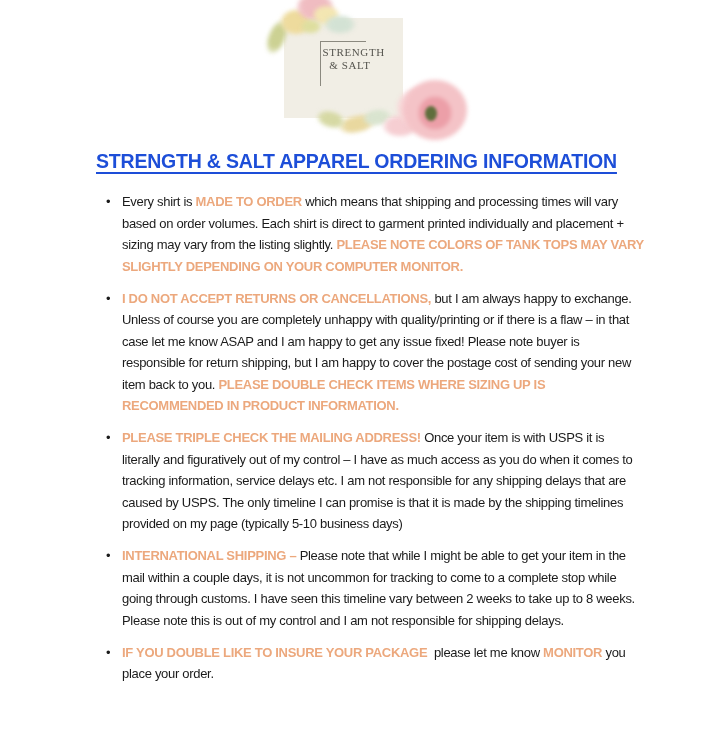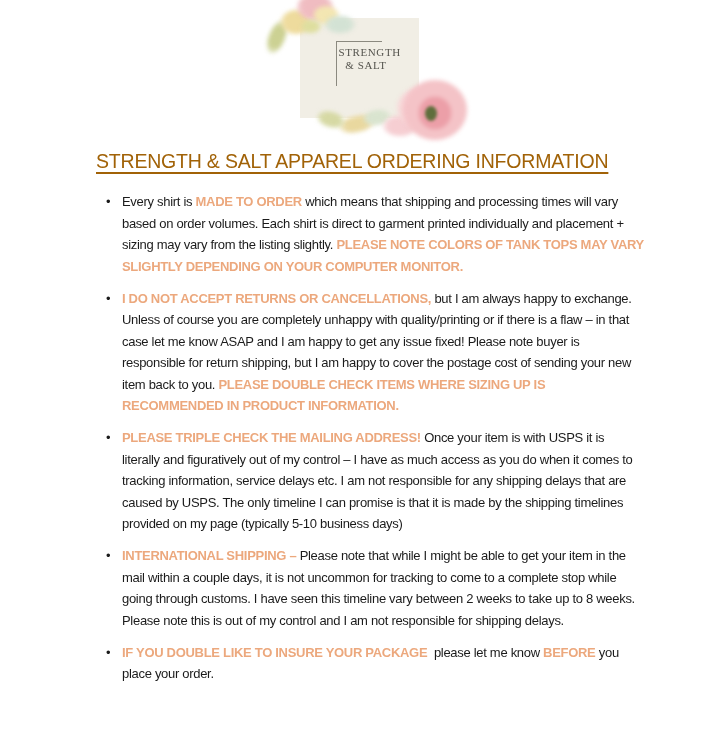--- a/index.html
+++ b/index.html
@@ -18,21 +18,21 @@
 
   
   .logo-wrap {
     position: relative;
     width: 210px;
     height: 140px;
     margin: 0 auto;
   }
   .logo-square {
     position: absolute;
-    left: 43px; top: 18px;
+    left: 27px; top: 18px;
     width: 119px; height: 100px;
     background: var(--logo-bg, #f1eee5);
     z-index: 2;
   }
   .logo-frame {
     position: absolute;
     left: 36px; top: 23px;
     width: 46px; height: 45px;
     border-left: 1px solid #8b897f;
     border-top: 1px solid #8b897f;
@@ -67,23 +67,23 @@
   .f8  { left: 168px; top: 106px; width: 12px; height: 15px; background: #5f6e3c; filter: blur(1.5px); }
   .f9  { left: 82px;  top: 116px; width: 36px; height: 16px; background: radial-gradient(circle, #e9d89f 0 55%, rgba(233,216,159,0.3) 100%); transform: rotate(-12deg); }
   .f10 { left: 60px;  top: 112px; width: 28px; height: 15px; background: radial-gradient(circle, #d6d9a4 0 55%, rgba(214,217,164,0.3) 100%); transform: rotate(15deg); }
   .f11 { left: 106px; top: 110px; width: 28px; height: 15px; background: radial-gradient(circle, #d9e4cf 0 55%, rgba(217,228,207,0.3) 100%); transform: rotate(-8deg); }
   .f12 { left: 126px; top: 116px; width: 34px; height: 20px; background: radial-gradient(circle, #f6ced2 0 55%, rgba(246,206,210,0.3) 100%); }
 
   
   .title {
     margin: 10px 0 0 96px;
     font-size: 19.5px;
-    font-weight: normal;
+    font-weight: bold;
     letter-spacing: -0.2px;
-    color: #a16207;
+    color: #1d4ed8;
     text-decoration: underline;
     text-decoration-thickness: 2px;
     text-underline-offset: 4px;
     white-space: nowrap;
   }
 
   
   .bullets {
     margin: 18px 78px 0 104px;
     list-style: none;
@@ -134,16 +134,16 @@
     <div class="floral f8"></div>
   </div>
 
   <h1 class="title">STRENGTH &amp; SALT APPAREL ORDERING INFORMATION</h1>
 
   <ul class="bullets">
       <li><span>Every shirt is </span><span class="hl">MADE TO ORDER</span><span> which means that shipping and processing times will vary based on order volumes. Each shirt is direct to garment printed individually and placement + sizing may vary from the listing slightly. </span><span class="hl">PLEASE NOTE COLORS OF TANK TOPS MAY VARY SLIGHTLY DEPENDING ON YOUR COMPUTER MONITOR.</span></li>
       <li><span class="hl">I DO NOT ACCEPT RETURNS OR CANCELLATIONS,</span><span> but I am always happy to exchange. Unless of course you are completely unhappy with quality/printing or if there is a flaw – in that case let me know ASAP and I am happy to get any issue fixed! Please note buyer is responsible for return shipping, but I am happy to cover the postage cost of sending your new item back to you. </span><span class="hl">PLEASE DOUBLE CHECK ITEMS WHERE SIZING UP IS RECOMMENDED IN PRODUCT INFORMATION.</span></li>
       <li><span class="hl">PLEASE TRIPLE CHECK THE MAILING ADDRESS!</span><span> Once your item is with USPS it is literally and figuratively out of my control – I have as much access as you do when it comes to tracking information, service delays etc. I am not responsible for any shipping delays that are caused by USPS. The only timeline I can promise is that it is made by the shipping timelines provided on my page (typically 5-10 business days)</span></li>
       <li><span class="hl">INTERNATIONAL SHIPPING – </span><span>Please note that while I might be able to get your item in the mail within a couple days, it is not uncommon for tracking to come to a complete stop while going through customs. I have seen this timeline vary between 2 weeks to take up to 8 weeks. Please note this is out of my control and I am not responsible for shipping delays.</span></li>
-      <li><span class="hl">IF YOU DOUBLE LIKE TO INSURE YOUR PACKAGE</span><span> &nbsp;please let me know </span><span class="hl">BEFORE</span><span> you place your order.</span></li>
+      <li><span class="hl">IF YOU DOUBLE LIKE TO INSURE YOUR PACKAGE</span><span> &nbsp;please let me know </span><span class="hl">MONITOR</span><span> you place your order.</span></li>
     </ul>
 
 </div>
 
 </body></html>

